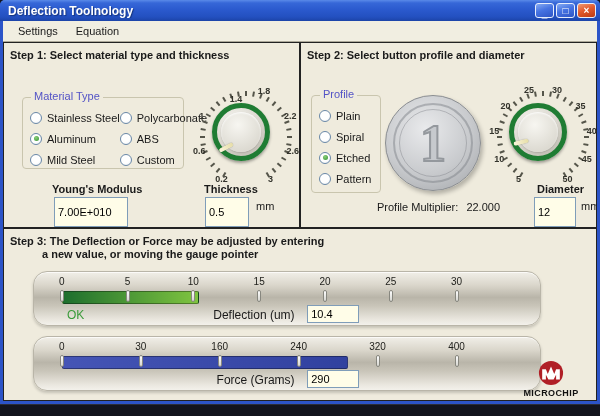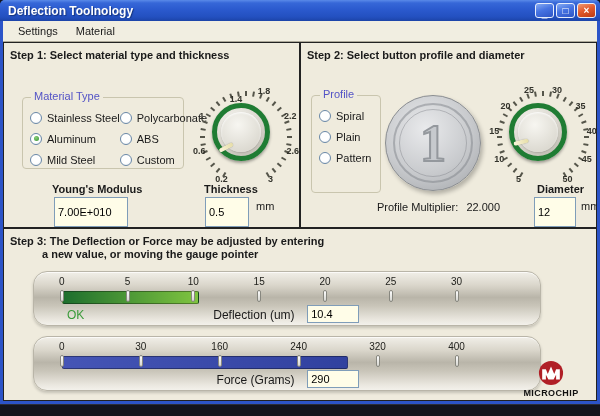--- a/index.html
+++ b/index.html
@@ -102,21 +102,21 @@
           </span>
         <span class="wbtn close">
             <span>×</span>
           </span>
       </span>
     </div>
 
     <div class="client">
       <div class="menubar">
         <span class="menu-item">Settings</span>
-        <span class="menu-item">Material</span>
+        <span class="menu-item">Equation</span>
       </div>
 
       <div class="panel panel-step1">
         <div class="step-header">Step 1: Select material type and thickness</div>
         <div class="groupbox" style="left:18px;top:54px;width:162px;height:72px;">
           <span class="gb-caption">Material Type</span>
           <div class="radio-cols">
               <div class="radio-col">
                 <div class="radio-row">
                   <span class="radio"></span>
@@ -264,25 +264,29 @@
       </div>
 
       <div class="panel panel-step2">
         <div class="step-header">Step 2: Select button profile and diameter</div>
         <div class="groupbox" style="left:10px;top:52px;width:70px;height:98px;">
           <span class="gb-caption">Profile</span>
           <div class="radio-cols">
               <div class="radio-col">
                 <div class="radio-row">
                   <span class="radio"></span>
+                  <span class="rlabel">Plain</span>
+                </div>
+                <div class="radio-row">
+                  <span class="radio"></span>
                   <span class="rlabel">Spiral</span>
                 </div>
                 <div class="radio-row">
-                  <span class="radio"></span>
-                  <span class="rlabel">Plain</span>
+                  <span class="radio sel"></span>
+                  <span class="rlabel">Etched</span>
                 </div>
                 <div class="radio-row">
                   <span class="radio"></span>
                   <span class="rlabel">Pattern</span>
                 </div>
               </div>
             </div>
         </div>
         <div class="coin" style="left:84px;top:52px;width:96px;height:96px;">
           <div class="coin-ring1"></div>

